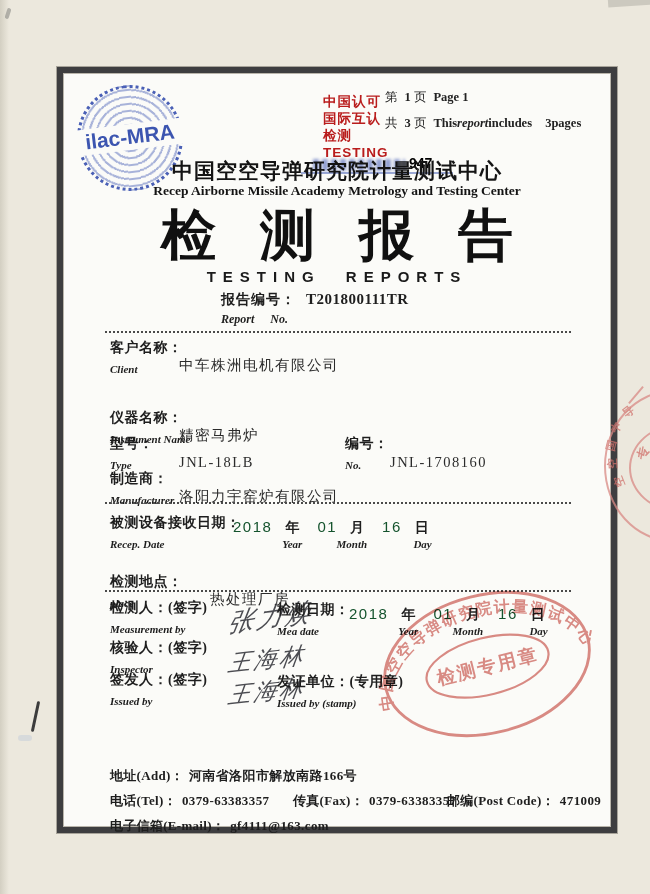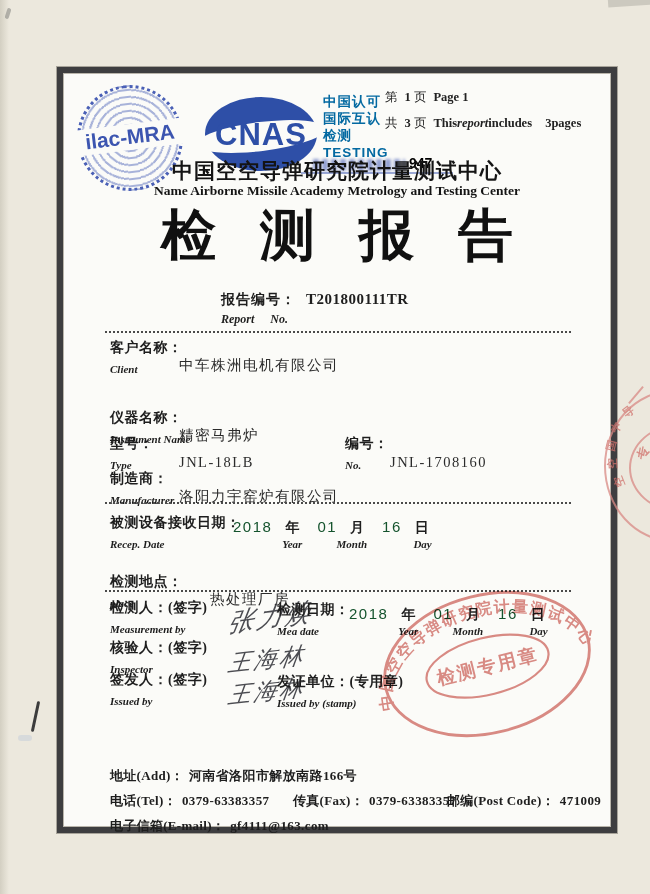--- a/index.html
+++ b/index.html
@@ -27,21 +27,21 @@
   .ilac .band span{color:#3c55b0;font-weight:bold;font-size:21px;letter-spacing:0px;
     font-family:"Liberation Sans","DejaVu Sans",sans-serif;}
 
   
   .cnas{left:142px;top:24px;width:112px;height:74px;}
   .cnas .ell{position:absolute;inset:0;background:#2e4fa7;border-radius:50%;}
   .cnas .swoosh{position:absolute;left:-9px;right:-9px;top:25px;height:29px;background:#fbfbf8;border-radius:50%;transform:rotate(-7deg);}
   .cnas .txt{position:absolute;left:0;right:0;top:20px;text-align:center;
     font-family:"Liberation Sans","DejaVu Sans",sans-serif;font-weight:800;font-size:31px;color:#2e4fa7;letter-spacing:1px;}
 
-  .accred{left:260px;top:20px;color:#0369a1;font-weight:700;font-size:13.5px;line-height:17px;
+  .accred{left:260px;top:20px;color:#b91c1c;font-weight:700;font-size:13.5px;line-height:17px;
     font-family:"Liberation Sans","DejaVu Sans",sans-serif;letter-spacing:1px;}
 
   .pageinfo{left:322px;top:16px;font-size:12.5px;color:#222;width:220px;}
   .pageinfo .row1{margin-bottom:9px;}
   .pageinfo span{margin-right:7px;}
   .pageinfo .it{font-style:italic;}
   .pageinfo b{font-weight:700;}
 
   .org-zh{left:0;right:0;top:84px;text-align:center;font-size:21px;font-weight:600;letter-spacing:1px;color:#141414;z-index:3;}
   .reg-blur{left:250px;top:86px;width:92px;height:12px;z-index:2;
@@ -108,25 +108,20 @@
   <div class="page">
     <div class="in">
 
       <div class="abs ilac">
         <div class="rings"></div>
         <div class="band">
             <span>ilac-MRA</span>
           </div>
       </div>
 
-      <div class="abs cnas">
-        <div class="ell"></div>
-        <div class="swoosh"></div>
-        <div class="txt">CNAS</div>
-      </div>
 
       <div class="abs accred">
         <div>中国认可</div>
         <div>国际互认</div>
         <div>检测</div>
         <div>TESTING</div>
       </div>
 
       <div class="abs pageinfo">
         <div class="row1">
@@ -138,23 +133,24 @@
           <span>共</span><b>3</b>
           <span>页</span><b>This</b><b class="it">report</b><b>includes</b>
           <b style="margin-left:10px">3</b><b>pages</b>
         </div>
       </div>
 
       <div class="abs reg-blur"></div>
       <div class="abs reg-num">947</div>
       <div class="abs reg-line"></div>
       <div class="abs org-zh">中国空空导弹研究院计量测试中心</div>
-      <div class="abs org-en">Name Airborne Missile Academy Metrology and Testing Center</div>
+      <div class="abs org-en">Recep Airborne Missile Academy Metrology and Testing Center</div>
 
       <div class="abs title-zh">检测报告</div>
+      <div class="abs title-en">TESTING REPORTS</div>
 
       <div class="abs repno">
         <div class="l1">
           <span class="lab">报告编号：</span>
           <span class="val">T201800111TR</span>
         </div>
         <div class="l2">
           <span>Report</span><span>No.</span>
         </div>
       </div>

